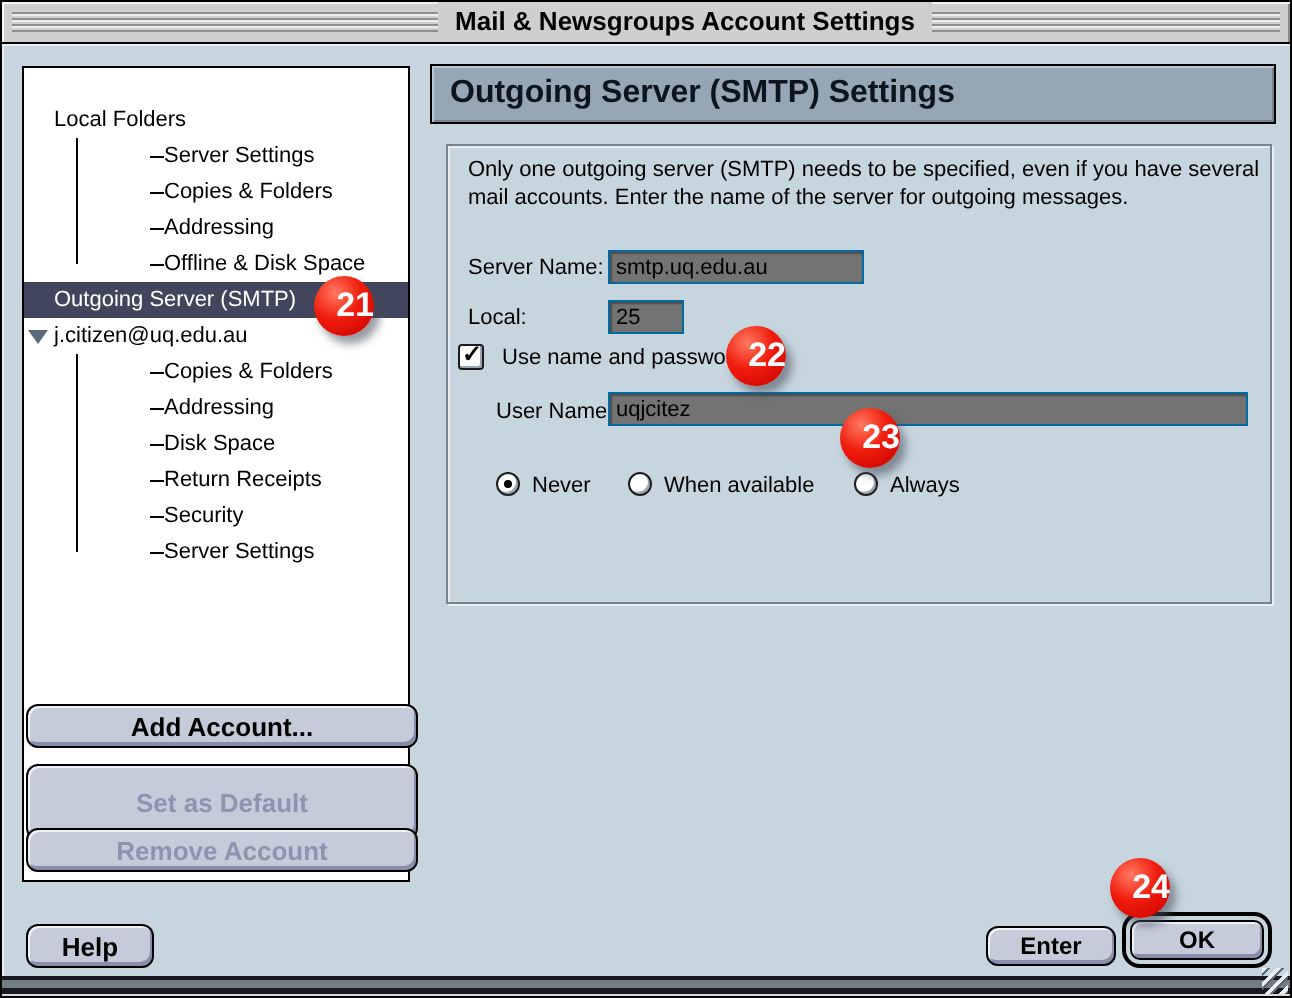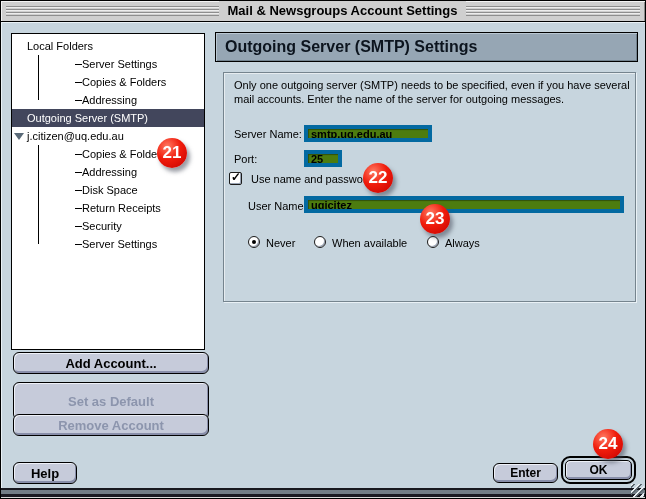--- a/index.html
+++ b/index.html
@@ -34,23 +34,23 @@
   .bottomframe {
     position:absolute; left:0; bottom:0; width:646px; height:10px;
     background:linear-gradient(#18181f 0 2px,#727d86 2px 6px,#1a1a22 6px 9px,#d8d8d8 9px 10px);
   }
   .grip {
     position:absolute; right:1px; bottom:1px; width:13px; height:13px; z-index:5;
     background:repeating-linear-gradient(135deg,#e9eef2 0 2px,#5c666e 2px 3px,transparent 3px 5px);
   }
   
   .listbox {
-    position:absolute; left:10px; top:11px; width:194px; height:317px;
+    position:absolute; left:10px; top:11px; width:194px; height:408px;
     background:#fff; border:1px solid #000; overflow:hidden;
-    font-size:11px; color:#000; padding-top:3px;
+    font-size:11px; color:#000; padding-top:17px;
   }
   .row { height:18px; line-height:18px; white-space:nowrap; position:relative; }
   .row.root { padding-left:15px; }
   .twisty {
     position:absolute; left:2px; top:6px; width:0; height:0;
     border-left:5px solid transparent; border-right:5px solid transparent;
     border-top:7px solid #5a6a78;
   }
   .children { margin-left:26px; position:relative; }
   .children::before { content:""; position:absolute; left:0; top:0; bottom:9px; width:1px; background:#000; }
@@ -83,44 +83,44 @@
     font-size:16px; font-weight:bold; color:#0c141e; line-height:28px; padding-left:9px;
   }
   .groupbox {
     position:absolute; left:222px; top:50px; width:413px; height:230px;
     border:1px solid #75848e;
     box-shadow:1px 1px 0 #e9f1f6, inset 1px 1px 0 rgba(255,255,255,.55);
   }
   .gb-label { position:absolute; font-size:11px; color:#000; white-space:nowrap; }
   .desc { line-height:14px; }
   .tfield {
-    position:absolute; height:17px; background:#4d7c0f; border:4px solid #0369a1;
+    position:absolute; height:17px; background:#737373; border:1px solid #0369a1;
     box-shadow:inset 1px 1px 1px rgba(0,0,0,.35);
-    font-family:"Liberation Sans",sans-serif; font-size:11px; color:#000; padding:0 3px;font-weight:bold;
+    font-family:"Liberation Sans",sans-serif; font-size:11px; color:#000; padding:0 3px;
   }
   .checkbox {
     position:absolute; width:13px; height:13px; background:#fff;
     border:1px solid #1c1c1c; border-radius:2px;
     box-shadow:inset -1px -1px 0 #9aa4b4;
   }
   .checkbox .mark { position:absolute; left:1px; top:-3px; font-size:12px; font-weight:bold; color:#000; }
   .radio {
     position:absolute; width:12px; height:12px; background:#fff;
     border:1px solid #1c1c1c; border-radius:50%;
     box-shadow:inset -1px -1px 0 #9aa4b4;
   }
   .radio.checked::after {
     content:""; position:absolute; left:3px; top:3px; width:4px; height:4px;
     border-radius:50%; background:#000;
   }
   
   .badge {
     position:absolute; width:30px; height:30px; border-radius:50%;
     background:radial-gradient(circle at 35% 28%, #ff7a62 0%, #f01c0c 45%, #c40000 100%);
-    color:#fff; font-size:17px; font-weight:bold; text-align:center; line-height:30px;
+    color:#fff; font-size:17px; font-weight:bold; text-align:right; line-height:30px;
     box-shadow:3px 4px 4px rgba(70,75,90,.55);
     z-index:10;
   }
 </style>
 </head>
 <body>
 
 <div class="window">
 
   <div class="titlebar">
@@ -129,20 +129,21 @@
   </div>
 
   <div class="content">
 
     <div class="listbox">
       <div class="row root">Local Folders</div>
       <div class="children">
         <div class="row child">Server Settings</div>
         <div class="row child">Copies &amp; Folders</div>
         <div class="row child">Addressing</div>
+        <div class="row child">Offline &amp; Disk Space</div>
       </div>
       <div class="row selected">Outgoing Server (SMTP)</div>
       <div class="row root">
         <span class="twisty"></span><span>j.citizen@uq.edu.au</span>
       </div>
       <div class="children">
         <div class="row child">Copies &amp; Folders</div>
         <div class="row child">Addressing</div>
         <div class="row child">Disk Space</div>
         <div class="row child">Return Receipts</div>
@@ -157,21 +158,21 @@
 
     <div class="panel-header">Outgoing Server (SMTP) Settings</div>
 
     <div class="groupbox">
       <div class="gb-label desc" style="left:10px; top:5px;text-align:right;">Only one outgoing server (SMTP) needs to be specified, even if you have several</div>
       <div class="gb-label desc" style="left:10px; top:19px;text-align:right;">mail accounts. Enter the name of the server for outgoing messages.</div>
 
       <div class="gb-label" style="left:10px; top:55px;">Server Name:</div>
       <input class="tfield" style="left: 80px; top: 52px; width: 128px;" value="smtp.uq.edu.au">
 
-      <div class="gb-label" style="left:10px; top:80px;">Port:</div>
+      <div class="gb-label" style="left:10px; top:80px;">Local:</div>
       <input class="tfield" style="left: 80px; top: 77px; width: 38px;" value="25">
 
       <span class="checkbox" style="left:5px; top:99px;">
           <span class="mark">✓</span>
         </span>
       <div class="gb-label" style="left:27px; top:100px;">Use name and password</div>
 
       <div class="gb-label" style="left:24px; top:127px;">User Name:</div>
       <input class="tfield" style="left: 80px; top: 123px; width: 320px;" value="uqjcitez">
 
@@ -187,19 +188,19 @@
 
     <button class="btn" id="btn-help">Help</button>
     <button class="btn" id="btn-cancel">Enter</button>
     <div class="default-ring">
       <button class="btn" id="btn-ok">OK</button>
     </div>
 
     <div class="badge" style="left:156px; top:116px;">21</div>
     <div class="badge" style="left:362px; top:141px;">22</div>
     <div class="badge" style="left:419px; top:182px;">23</div>
-    <div class="badge" style="left:592px; top:407px;">24</div>
+    <div class="badge" style="left:554px; top:407px;">24</div>
 
   </div>
 
   <div class="bottomframe"></div>
   <div class="grip"></div>
 </div>
 
 </body></html>

